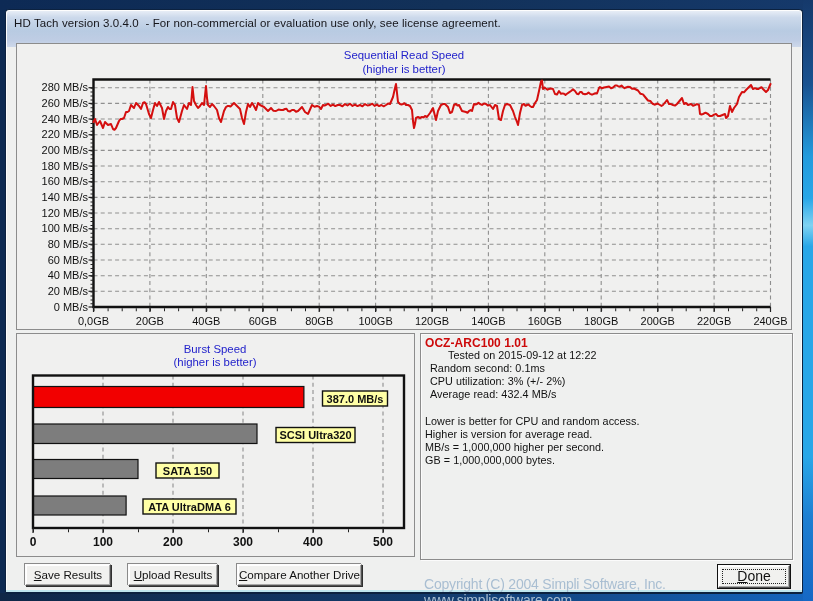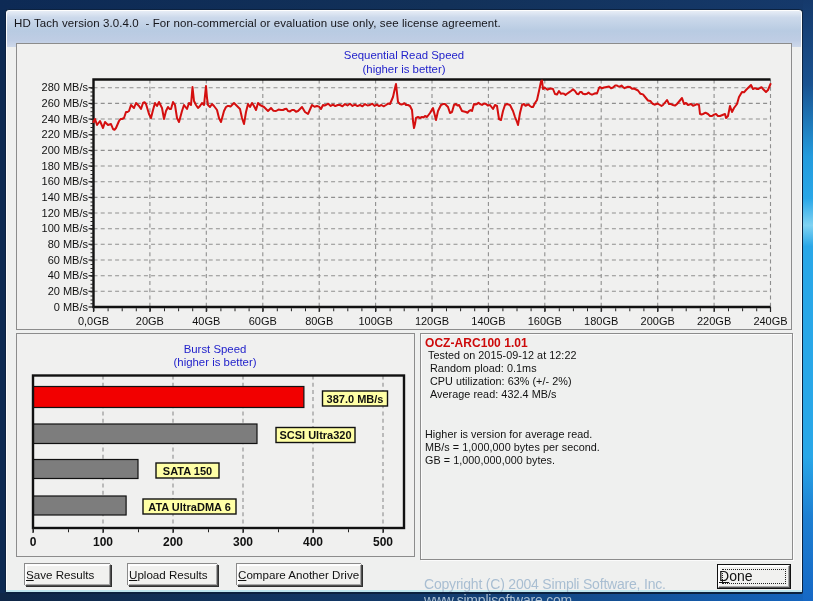--- a/index.html
+++ b/index.html
@@ -13,21 +13,21 @@
  background:linear-gradient(#e7edf6 0%,#ccd9eb 18%,#b8cbe2 55%,#bfcde4 82%,#cdd8ea 100%);}
 #tbar span{position:absolute;left:7px;top:5.5px;font-size:11.5px;color:#15151a;letter-spacing:.1px;white-space:pre}
 .panel{position:absolute;z-index:4;border:1px solid #8c8c8c;box-shadow:1px 1px 0 #fbfbfb, inset 1px 1px 0 #fbfbfb;}
 .bt{font:11.4px "Liberation Sans",sans-serif;fill:#2222cb}
 .al{font:11px "Liberation Sans",sans-serif;fill:#111}
 .gl{stroke:#8f8f8f;stroke-width:1.1;stroke-dasharray:4 3.2}
 .xb{font:bold 12px "Liberation Sans",sans-serif;fill:#111}
 .yb{font:bold 11px "Liberation Sans",sans-serif;fill:#111}
 #info{position:absolute;z-index:4;left:420px;top:333px;width:371px;height:225px;}
 #info div{position:absolute;left:5px;font-size:10.8px;letter-spacing:.05px;color:#111;white-space:pre}
-.btn{position:absolute;z-index:5;height:20px;background:#f1f1ef;font-size:11.6px;color:#111;text-align:left;white-space:nowrap;
+.btn{position:absolute;z-index:5;height:20px;background:#f1f1ef;font-size:11.6px;color:#111;text-align:center;white-space:nowrap;
  border:1px solid;border-color:#fdfdfd #505050 #505050 #fdfdfd;
  box-shadow:1px 1px 0 #303030, -1px -1px 0 #8a8a8a, inset -1px -1px 0 #a8a8a8, inset 1px 1px 0 #fff;
  line-height:20px}
 u{text-decoration:underline}
 </style></head>
 <body>
 <div id="dtop"></div>
 <div id="dbot"></div>
 <div id="drgt"></div>
 <div id="win">
@@ -164,26 +164,27 @@
 <text x="339.0" y="69.5" class="yb" text-anchor="middle">387.0 MB/s</text>
 <rect x="260.0" y="94.5" width="79" height="15" fill="#ffffa6" stroke="#111" stroke-width="1.4"></rect>
 <text x="299.5" y="106.0" class="yb" text-anchor="middle">SCSI Ultra320</text>
 <rect x="140.0" y="130.0" width="63" height="15" fill="#ffffa6" stroke="#111" stroke-width="1.4"></rect>
 <text x="171.5" y="141.5" class="yb" text-anchor="middle">SATA 150</text>
 <rect x="127.0" y="166.0" width="93" height="15" fill="#ffffa6" stroke="#111" stroke-width="1.4"></rect>
 <text x="173.5" y="177.5" class="yb" text-anchor="middle">ATA UltraDMA 6</text>
 </svg>
 <div id="info">
 <div style="top:3px;font-weight:bold;font-size:12px;color:#cd0a0a">OCZ-ARC100 1.01</div>
-<div style="top:16px;left:8px">Tested on 2015-09-12 at 12:22</div>
-<div style="top:29px;left:10px">Random pload: 0.1ms</div>
-<div style="top:42px;left:10px">CPU utilization: 63% (+/- 2%)</div>
+<div style="top:16px;left:28px">Tested on 2015-09-12 at 12:22</div>
+<div style="top:29px;left:10px">Random second: 0.1ms</div>
+<div style="top:42px;left:10px">CPU utilization: 3% (+/- 2%)</div>
 <div style="top:55px;left:10px">Average read: 432.4 MB/s</div>
+<div style="top:82px">Lower is better for CPU and random access.</div>
 <div style="top:95px">Higher is version for average read.</div>
-<div style="top:108px">MB/s = 1,000,000 bytes per second.</div>
+<div style="top:108px">MB/s = 1,000,000 higher per second.</div>
 <div style="top:121px">GB = 1,000,000,000 bytes.</div>
 </div>
 <div class="btn" style="left:25px;top:564px;width:84px"><u>S</u>ave Results</div>
 <div class="btn" style="left:128px;top:564px;width:88px"><u>U</u>pload Results</div>
 <div class="btn" style="left:237px;top:564px;width:123px"><u>C</u>ompare Another Drive</div>
 <div class="btn" style="left:718px;top:565px;width:70px;height:21px;outline:1.5px solid #111;line-height:20px;font-size:14px">
   <span style="position:absolute;left:3px;top:3px;width:62px;height:13px;border:1px dotted #222;"></span><u>D</u>one
 </div>
 <div style="position:absolute;z-index:4;left:424px;top:575.5px;font-size:14px;letter-spacing:-0.2px;color:#a9bed2">Copyright (C) 2004 Simpli Software, Inc. www.simplisoftware.com</div>
 

